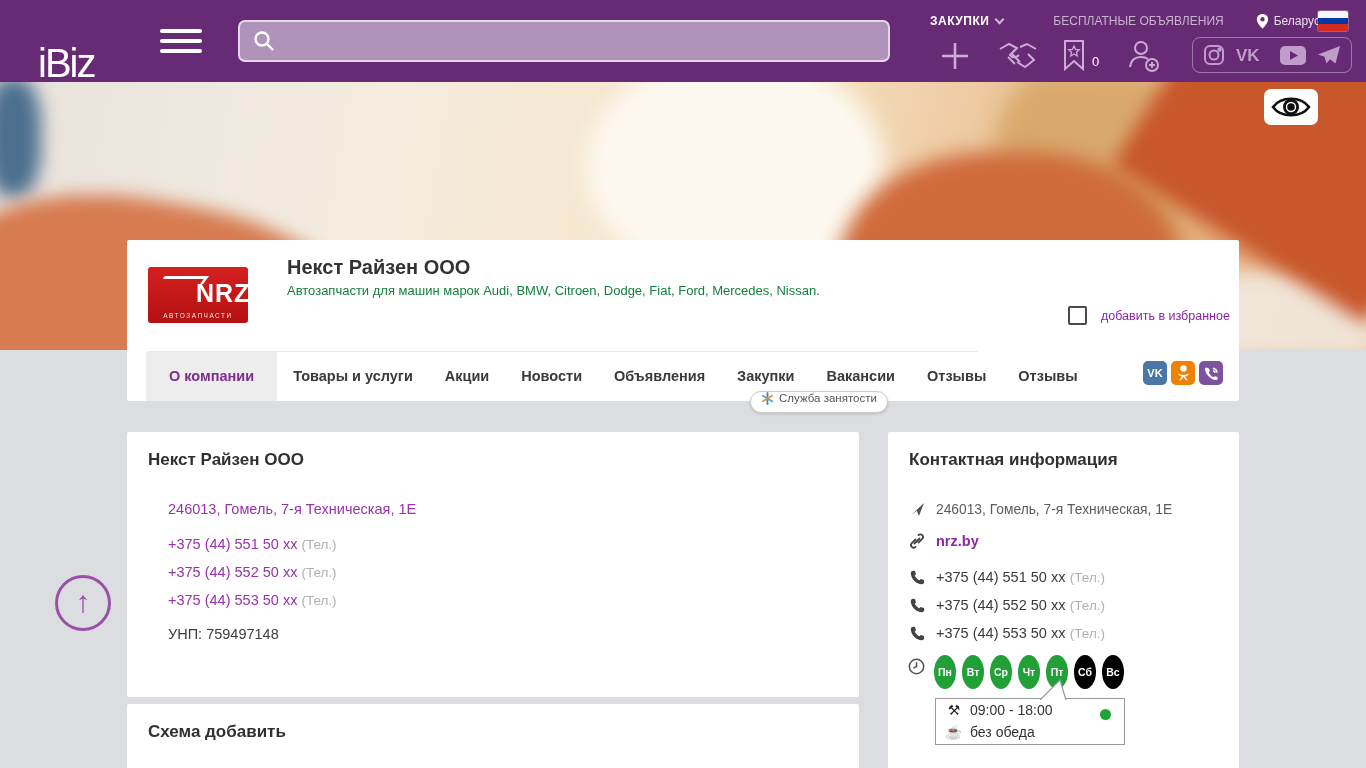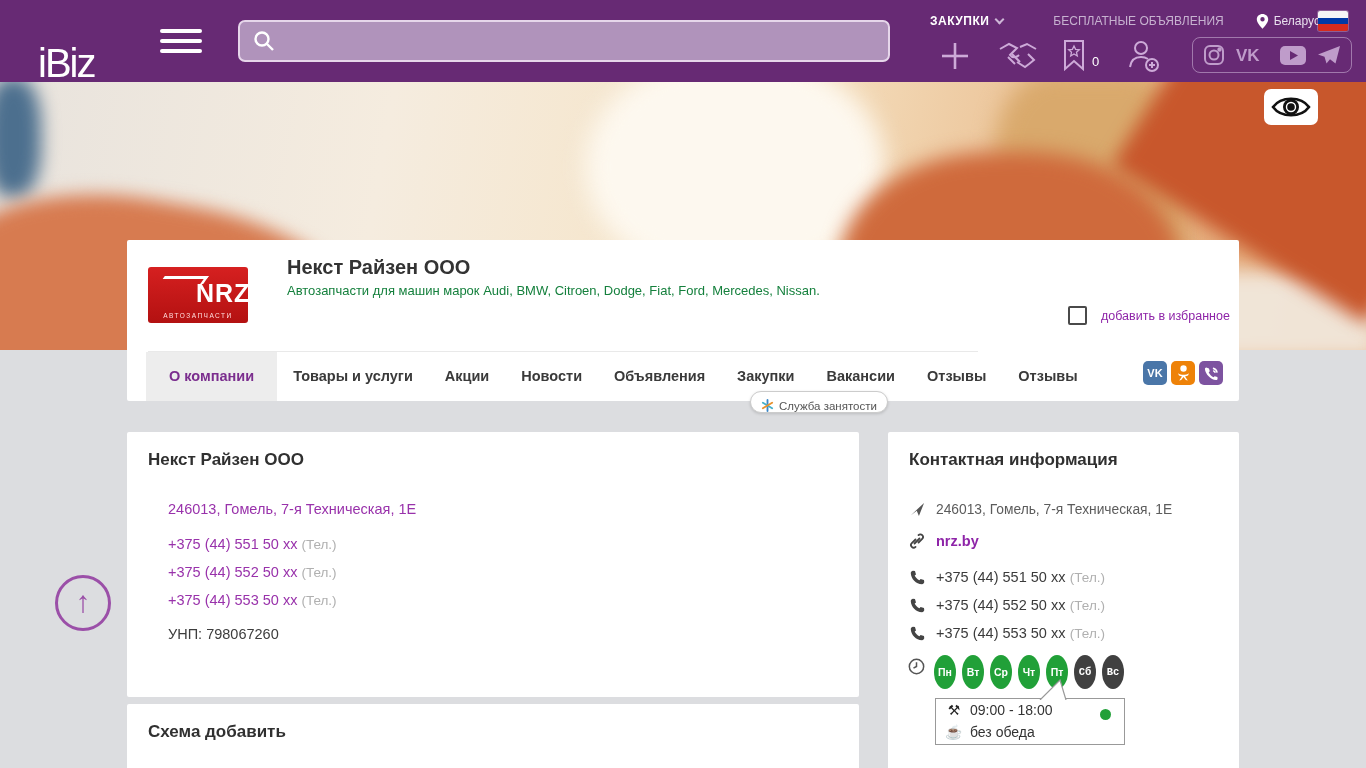--- a/index.html
+++ b/index.html
@@ -61,21 +61,21 @@
   .fav-label { margin-left:14px; color:#8e24a8; font-size:12.5px; font-weight:normal; }
   .tabs-divider { position:absolute; left:21px; bottom:49px; width:830px; height:1px; background:#e9e9e9; }
   .tabs { position:absolute; left:19px; bottom:0; height:49px; display:flex;align-items:flex-end; }
   .tab { line-height:49px; padding:0 16px; font-size:14.5px; font-weight:bold; color:#3a3a3a; cursor:pointer; white-space:nowrap; }
   .tab--active { background:#ededed; color:#7b2e8e; padding:0 23px; }
   .csocial { position:absolute; right:16px; bottom:16px; display:flex; }
   .sq { width:24px; height:24px; border-radius:5px; margin-left:4px; display:flex; align-items:center; justify-content:center; cursor:pointer; color:#fff; }
   .sq-vk { background:#4a76a8; font-size:11px; font-weight:bold; }
   .sq-ok { background:#ee8208; }
   .sq-vb { background:#7d53a0; }
-  .vac-tip { position:absolute; left:623px; bottom:-12px; height:22px; background:#fff; border:1px solid #ccc; border-radius:11px; display:flex; align-items:flex-end; padding:0 10px; box-shadow:0 1px 3px rgba(0,0,0,.15); z-index:12;margin-top:23px; }
+  .vac-tip { position:absolute; left:623px; bottom:-12px; height:22px; background:#fff; border:1px solid #ccc; border-radius:11px; display:flex; align-items:flex-start; padding:0 10px; box-shadow:0 1px 3px rgba(0,0,0,.15); z-index:12;margin-top:23px; }
   .vac-tip svg { margin-right:5px; }
   .vac-tip span { font-size:11.5px; color:#555; white-space:nowrap; }
 
   
   .about-card { left:127px; top:432px; width:732px; height:265px; }
   .h2 { position:absolute; left:21px; top:18px; font-size:17px; font-weight:bold; color:#303030; }
   .a-address { position:absolute; left:41px; top:69px; font-size:14.5px; color:#9932ab; cursor:pointer; }
   .a-phone { position:absolute; left:41px; font-size:14.5px; color:#9932ab; }
   .p-suffix { color:#b0b0b0; font-size:13.5px; }
   .a-unp { position:absolute; left:41px; top:194px; font-size:14.5px; color:#3d3d3d; }
@@ -86,21 +86,21 @@
   
   .contact-card { left:888px; top:432px; width:351px; height:400px; }
   .crow { position:absolute; left:20px; display:flex; align-items:center; }
   .crow .ic { width:18px; display:flex; justify-content:center; margin-right:10px; flex:0 0 auto; }
   .c-addr { font-size:13.8px; color:#5c5c5c; }
   .c-site { font-size:14.5px; font-weight:bold; color:#8e24a8; cursor:pointer; }
   .c-phone { font-size:14.5px; color:#3b3b3b; }
   .days { position:absolute; left:46px; top:223px; display:flex; }
   .day { width:22px; height:34px; border-radius:50%; margin-right:6px; color:#fff; font-size:10.5px; font-weight:bold; display:flex; align-items:center; justify-content:center; }
   .day--open { background:#21a038; }
-  .day--closed { background:#404040;font-family:Liberation Mono, monospace; }
+  .day--closed { background:#000000; }
   .clock-ic { position:absolute; left:20px; top:226px; }
   .sched { position:absolute; left:47px; top:266px; width:190px; height:47px; background:#fff; border:1px solid #999; z-index:2; }
   .sched-row { display:flex; align-items:center; height:22px; padding-left:9px; }
   .sched-row .sic { width:18px; text-align:center; margin-right:7px; font-size:14px; color:#222; }
   .sched-row span.txt { font-size:14px; color:#333; }
   .sched-dot { position:absolute; right:13px; top:10px; width:11px; height:11px; border-radius:50%; background:#21a038; }
   .sched-v { position:absolute; left:150px; top:247px; z-index:3; }
 
   
   .scroll-top { position:absolute; left:55px; top:575px; width:56px; height:56px; border:3px solid #9b4fa8; border-radius:50%; display:flex; align-items:center; justify-content:center; cursor:pointer; z-index:20; }
@@ -269,21 +269,21 @@
       <span class="p-suffix">(Тел.)</span>
     </div>
     <div class="a-phone" style="top:132px">
       <span>+375 (44) 552 50 xx</span>
       <span class="p-suffix">(Тел.)</span>
     </div>
     <div class="a-phone" style="top:160px">
       <span>+375 (44) 553 50 xx</span>
       <span class="p-suffix">(Тел.)</span>
     </div>
-    <div class="a-unp">УНП: 798067260</div>
+    <div class="a-unp">УНП: 759497148</div>
   </section>
 
   <section class="card map-card">
     <div class="h2">Схема добавить</div>
   </section>
 
   <section class="card contact-card">
     <div class="h2">Контактная информация</div>
 
     <div class="crow" style="top:70px">

